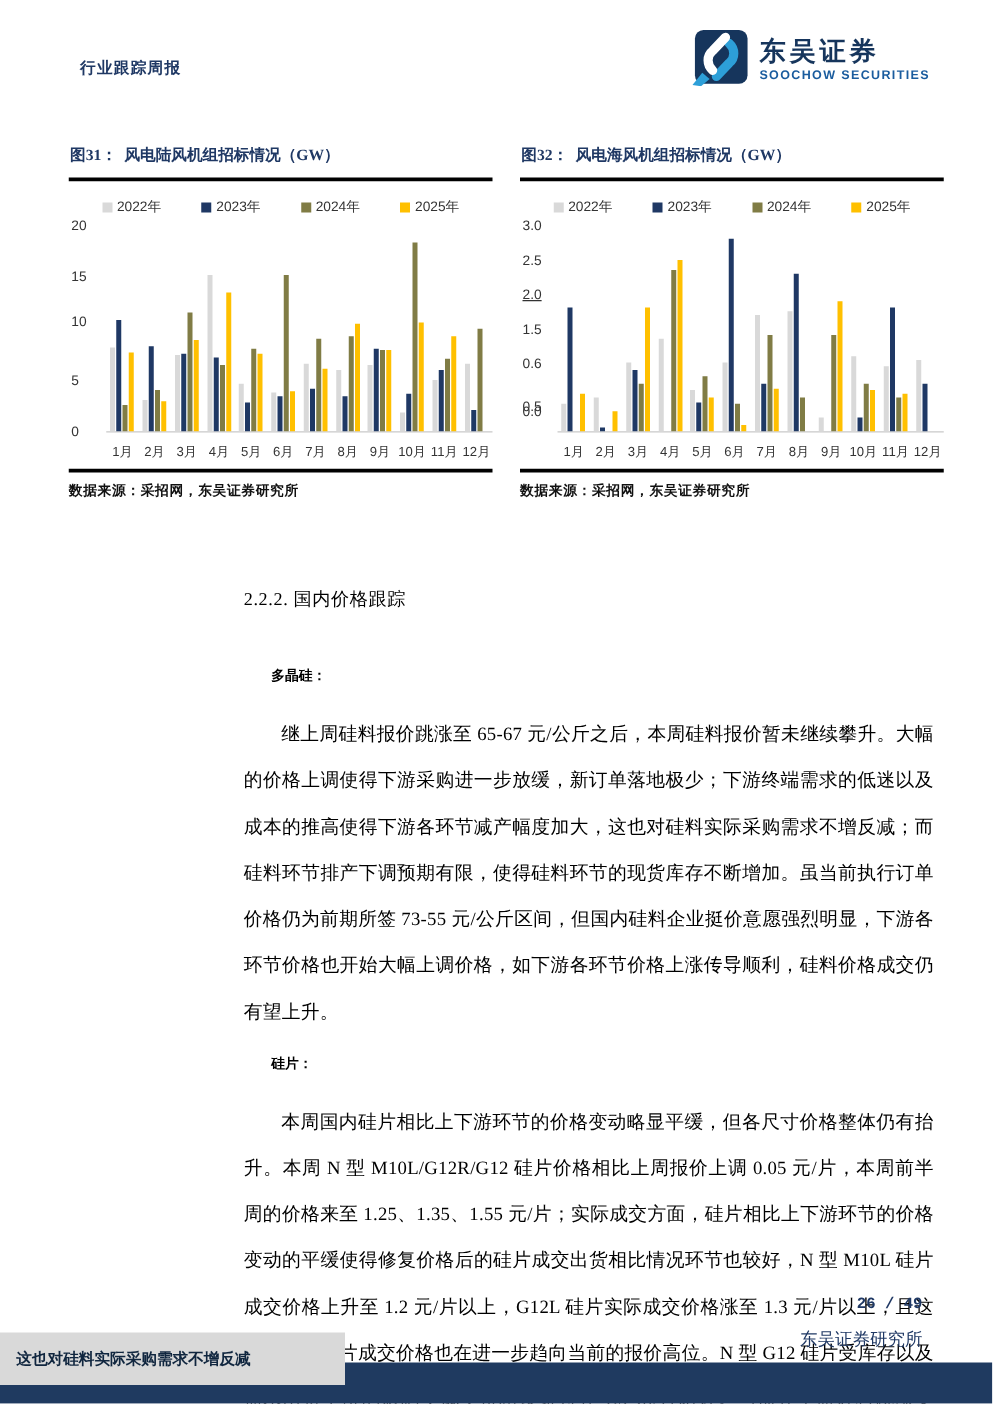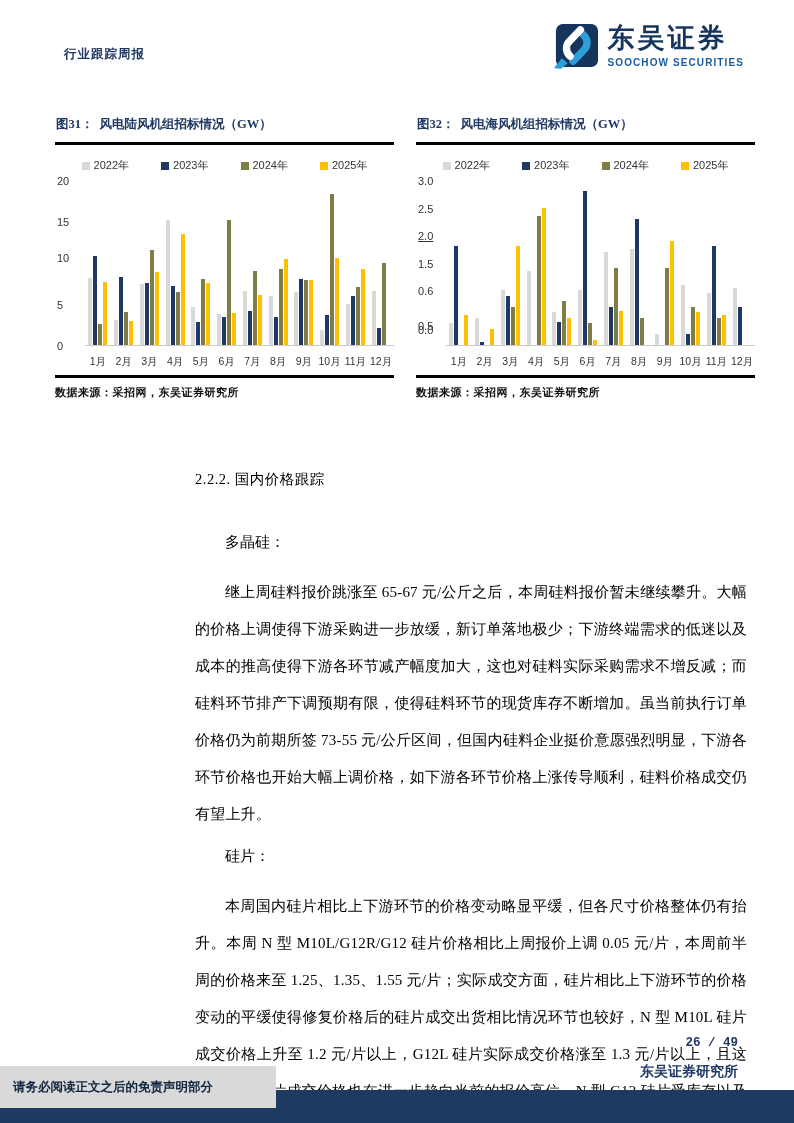--- a/index.html
+++ b/index.html
@@ -5,21 +5,21 @@
   * { margin:0; padding:0; box-sizing:border-box; }
   html,body { background:#ffffff; }
   body { font-family:"Liberation Serif", serif; }
   .page { position:relative; width:794px; height:1123px; margin:0 auto; background:#fff; overflow:hidden; }
 
   
   .report-type { position:absolute; left:64px; top:46px; font-size:12.5px; font-weight:bold;
                  color:#1f3864; letter-spacing:1px; }
   .logo { position:absolute; right:50px; top:22px; display:flex; align-items:center; gap:8px; }
   .logo-text { display:flex; flex-direction:column; line-height:1; }
-  .logo-cn { font-size:27px; font-weight:bold; color:#16355c; letter-spacing:3px; font-family:Liberation Mono, monospace; }
+  .logo-cn { font-size:21px; font-weight:bold; color:#16355c; letter-spacing:3px; font-family:Liberation Sans, sans-serif; }
   .logo-en { font-size:10px; font-weight:bold; color:#1a5c9e; letter-spacing:1.1px; margin-top:4px;
              font-family:"Liberation Sans", sans-serif; }
 
   
   .charts { position:absolute; left:55px; top:114px; width:701px; display:flex; gap:22px; }
   .chart { width:339px; }
   .chart-title { font-size:12.5px; font-weight:bold; color:#1f3864; padding:2px 0 9px 1px; }
   .chart-title span { margin-right:6px; }
   .rule { height:3px; background:#000; }
   .rule-b { height:2.5px; margin-top:6px; }
@@ -36,28 +36,28 @@
   .group { flex:1; display:flex; align-items:flex-end; justify-content:center; gap:1px; height:100%; }
   .bar { width:4px; }
   .xlabels { margin-left:30px; display:flex; font-size:10.5px; color:#333; margin-top:4px;
              font-family:"Liberation Sans", sans-serif; }
   .xlabel { flex:1; text-align:center; white-space:nowrap; }
   .source { margin-top:7px; font-size:11px; font-weight:bold; color:#111; letter-spacing:0.5px; }
 
   
   .main-text { position:absolute; left:195px; top:470px; width:552px; color:#000; }
   .sec-heading { font-size:14.5px; font-weight:normal; margin-bottom:44px; letter-spacing:0.5px; }
-  .sub-label { font-size:15px; text-indent:2em; margin-bottom:22px; }
+  .sub-label { font-size:11px; text-indent:2em; margin-bottom:22px;font-weight:bold; }
   .para { font-size:15px; line-height:37px; text-align:justify; text-indent:2em; margin-bottom:14px;
           letter-spacing:0.2px; }
 
   
   .page-num { position:absolute; right:56px; top:1036px; font-size:12.5px; font-weight:bold;
               color:#1f3864; font-family:Liberation Mono, monospace; }
-  .institute { position:absolute; right:56px; top:1063px; font-size:14px; font-weight:bold; color:#1f3864; }
+  .institute { position:absolute; right:56px; top:1063px; font-size:14px; font-weight:normal; color:#1f3864; }
   .bottom-bar { position:absolute; left:0; bottom:0; width:794px; height:33px; background:#1f3a60; }
   .disclaimer { position:absolute; left:0; top:1066px; width:276px; height:42px; background:#d9d9d9;
                 display:flex; align-items:center; padding-left:13px; font-size:12.5px; font-weight:bold;
                 color:#10263f; z-index:2; }
 </style>
 </head>
 <body>
 
 <div class="page">
 
@@ -334,16 +334,16 @@
   <main class="main-text">
     <h3 class="sec-heading">2.2.2. 国内价格跟踪</h3>
     <p class="sub-label">多晶硅：</p>
     <p class="para">继上周硅料报价跳涨至 65-67 元/公斤之后，本周硅料报价暂未继续攀升。大幅的价格上调使得下游采购进一步放缓，新订单落地极少；下游终端需求的低迷以及成本的推高使得下游各环节减产幅度加大，这也对硅料实际采购需求不增反减；而硅料环节排产下调预期有限，使得硅料环节的现货库存不断增加。虽当前执行订单价格仍为前期所签 73-55 元/公斤区间，但国内硅料企业挺价意愿强烈明显，下游各环节价格也开始大幅上调价格，如下游各环节价格上涨传导顺利，硅料价格成交仍有望上升。</p>
     <p class="sub-label">硅片：</p>
     <p class="para">本周国内硅片相比上下游环节的价格变动略显平缓，但各尺寸价格整体仍有抬升。本周 N 型 M10L/G12R/G12 硅片价格相比上周报价上调 0.05 元/片，本周前半周的价格来至 1.25、1.35、1.55 元/片；实际成交方面，硅片相比上下游环节的价格变动的平缓使得修复价格后的硅片成交出货相比情况环节也较好，N 型 M10L 硅片成交价格上升至 1.2 元/片以上，G12L 硅片实际成交价格涨至 1.3 元/片以上，且这两个尺寸硅片成交价格也在进一步趋向当前的报价高位。N 型 G12 硅片受库存以及需求出货不济的影响，成交价格多维持在 1.5 元/片附近。当前在上游硅料跳涨支撑，下游电池跳涨传导，硅片企业酝酿进一步推涨，各尺寸硅片最新价格预计在 1.4、1.5、1.7 元/片，低价订单陆续暂停发货。排产方面，短期内随着下游电池、组件陆续放假，硅片排产或将进一步下调。HJT 硅片方面，下游 HJT 电池排产不高，对应 HJT 硅片需求较低，而市场在产的 HJT 硅片企业寥寥，因此 HJT 硅片相比同尺寸 Topcon 硅片价格溢价明显，HJT 半片实际出</p>
   </main>
 
   <div class="page-num">26 / 49</div>
   <div class="institute">东吴证券研究所</div>
-  <div class="disclaimer">请务必阅读正文之后的免责声明部分</div>
+  <div class="disclaimer">这也对硅料实际采购需求不增反减</div>
   <div class="bottom-bar"></div>
 
 </div>
 
 </body></html>

